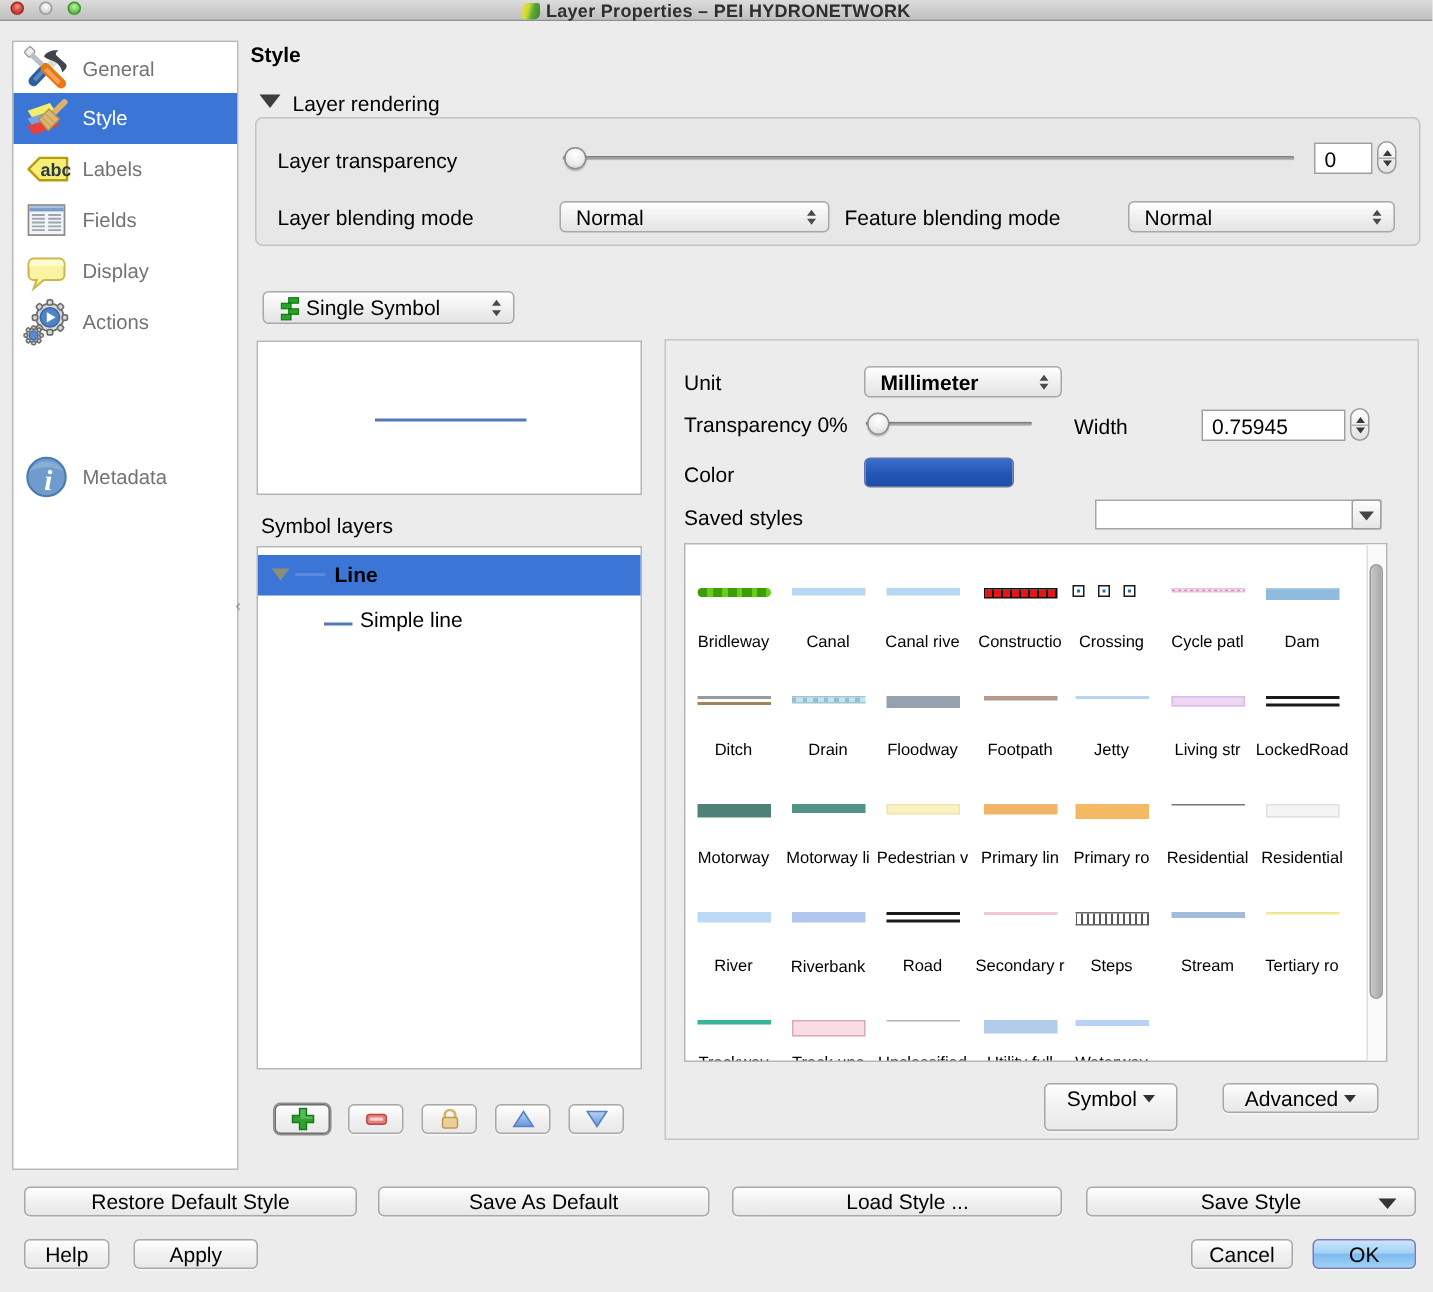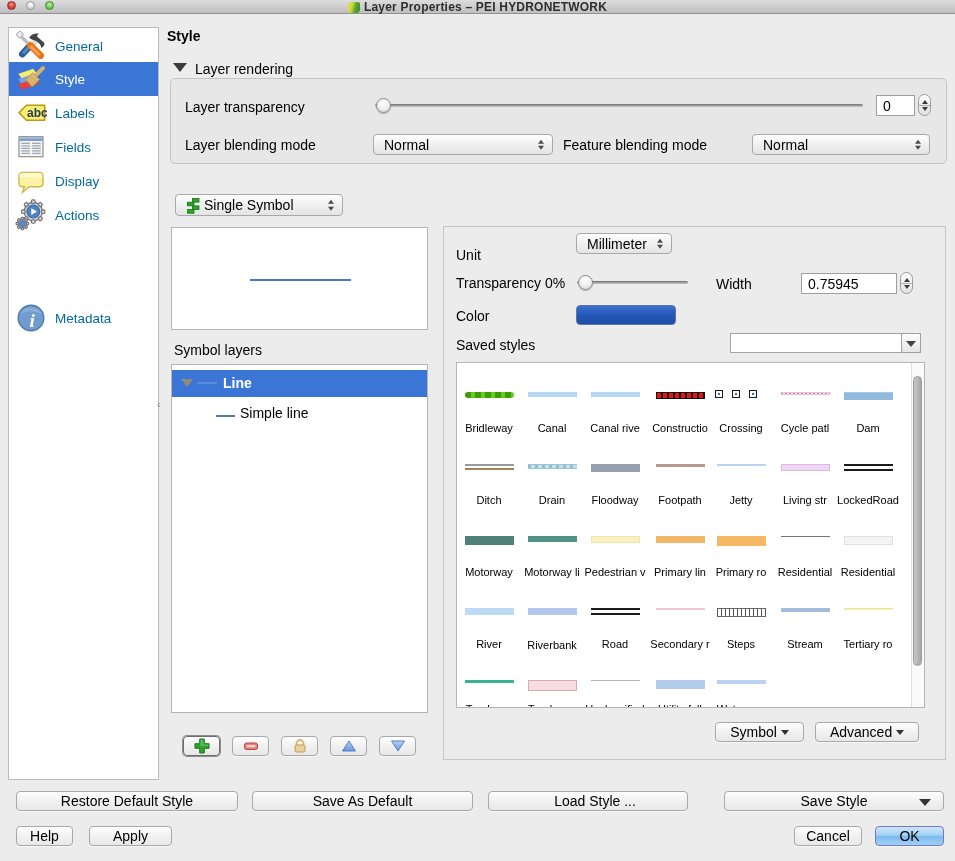--- a/index.html
+++ b/index.html
@@ -25,21 +25,21 @@
 .title {
   position:absolute; top:0px; left:0; width:100%; text-align:center;
   font-size:12px; font-weight:bold; color:#2e2e2e; letter-spacing:0.2px;
 }
 
 .sidebar {
   position:absolute; left:8px; top:27px; width:151px; height:753px;
   background:#ffffff; border:1px solid #b9b9b9;
 }
 .side-item { position:absolute; left:0; width:149px; height:34px; }
-.side-item .lbl { position:absolute; left:46px; top:50%; transform:translateY(-50%); font-size:13.5px; color:#0369a1; }
+.side-item .lbl { position:absolute; left:46px; top:50%; transform:translateY(-50%); font-size:13.5px; color:#737373; }
 .side-item.sel { background:#3b76d6; }
 .side-item.sel .lbl { color:#fff; }
 .side-icon { position:absolute; left:6px; top:50%; transform:translateY(-50%); width:32px; height:32px; }
 .side-icon svg { width:32px; height:32px; }
 
 .btn {
   position:absolute; background:linear-gradient(#ffffff,#f2f2f2 45%,#e8e8e8);
   border:1px solid #a8a8a8; border-radius:4px;
   font-size:14px; text-align:center; color:#000;
   box-shadow:0 1px 0 rgba(255,255,255,.6);
@@ -223,21 +223,21 @@
   <div style="position:absolute;left:78px;top:51px;width:101px;height:2px;background:#5377bb;"></div>
 </div>
 
 <div class="label" style="left:174px;top:342px;">Symbol layers</div>
 <div class="abs" style="left:157px;top:397px;width:6px;height:14px;color:#8a8a8a;font-size:11px;line-height:14px;">‹</div>
 
 <div class="whitebox" style="left:171px;top:364px;width:257px;height:349px;">
   <div style="position:absolute;left:0;top:5px;width:100%;height:27px;background:#3b76d6;">
     <span style="position:absolute;left:9px;top:9px;width:0;height:0;border-left:6px solid transparent;border-right:6px solid transparent;border-top:8px solid #8d8d79;"></span>
     <span style="position:absolute;left:25px;top:12px;width:20px;height:2px;background:#5a8ade;"></span>
-    <span style="position:absolute;left:51px;top:5px;color:#ffffff;font-weight:bold;font-size:14px;">Line</span>
+    <span style="position:absolute;left:51px;top:5px;color:#000000;font-weight:bold;font-size:14px;">Line</span>
   </div>
   <div style="position:absolute;left:44px;top:50px;width:19px;height:2px;background:#5377bb;"></div>
   <div style="position:absolute;left:68px;top:40px;font-size:14px;">Simple line</div>
 </div>
 
 <div id="treebtns">
     <div class="btn" style="left: 183px; top: 736px; width: 37px; height: 20px; border-color: rgb(111, 111, 111); box-shadow: rgb(141, 141, 141) 0px 0px 0px 1px;">
       <span style="position:absolute;left:50%;top:50%;transform:translate(-50%,-50%);width:17px;height:17px;"><svg width="17" height="17" viewBox="0 0 17 17">
           <path d="M6.2 1.5 h4.6 v4.7 h4.7 v4.6 h-4.7 v4.7 H6.2 v-4.7 H1.5 V6.2 h4.7 Z" fill="#2fa12f" stroke="#1b7a1b" stroke-width="1"></path>
           <path d="M6.9 2.2 h3.2 v4.7 h4.7 v1.5 H6.9 Z" fill="#5fc45f" opacity="0.8"></path>
@@ -274,21 +274,21 @@
               <stop offset="1" stop-color="#6a96dc"></stop>
             </linearGradient>
           </defs>
           <path d="M8.5 13.5 L2 3.5 H15 Z" fill="url(#td)" stroke="#5580c4" stroke-width="1"></path>
         </svg></span>
     </div>
   </div>
 
 <div class="abs" style="left:443px;top:226px;width:503px;height:534px;border:1px solid #c6c6c6;background:#ececec;"></div>
 <div class="label" style="left:456px;top:247px;">Unit</div>
-<div class="dropdown" style="left:576px;top:233px;width:96px;height:21px;">
+<div class="dropdown" style="left:576px;top:244px;width:132px;height:21px;font-weight:bold;">
     <span class="txt">Millimeter</span>
     <span class="updown"></span>
   </div>
 <div class="label" style="left:456px;top:275px;">Transparency 0%</div>
 <div class="slider-track" style="left:577px;top:281px;width:111px;"></div>
 <div class="slider-knob" style="left:578px;top:275px;"></div>
 <div class="label" style="left:716px;top:276px;">Width</div>
 <div class="field" style="left:801px;top:273px;width:96px;height:21px;">
     <span style="position:absolute;left:6px;top:2px;">0.75945</span>
   </div>
@@ -451,25 +451,25 @@
     <div class="sym" style="left:259.5px;top:317px;width:49px;">
       <div style="height:4px;background:#b9d1f3;"></div>
     </div>
     <div class="sname" style="left:284px;top:340px;">Waterway</div>
   </div>
 
 <div class="abs" style="left:911px;top:363px;width:13px;height:344px;background:#fafafa;border-left:1px solid #e0e0e0;">
   <div style="position:absolute;left:1px;top:13px;width:9px;height:290px;border-radius:5px;background:linear-gradient(90deg,#c8c8c8,#a8a8a8);border:1px solid #9a9a9a;"></div>
 </div>
 
-<div class="btn" style="left:715px;top:722px;width:89px;height:20px;line-height:19px;">Symbol <span style="display:inline-block;width:0;height:0;border-left:4px solid transparent;border-right:4px solid transparent;border-top:5px solid #333;vertical-align:2px;"></span></div>
+<div class="btn" style="left:696px;top:722px;width:89px;height:32px;line-height:19px;">Symbol <span style="display:inline-block;width:0;height:0;border-left:4px solid transparent;border-right:4px solid transparent;border-top:5px solid #333;vertical-align:2px;"></span></div>
 <div class="btn" style="left:815px;top:722px;width:104px;height:20px;line-height:19px;">Advanced <span style="display:inline-block;width:0;height:0;border-left:4px solid transparent;border-right:4px solid transparent;border-top:5px solid #333;vertical-align:2px;"></span></div>
 
 <div class="btn" style="left:16px;top:791px;width:222px;height:20px;line-height:19px;">Restore Default Style</div>
 <div class="btn" style="left:252px;top:791px;width:221px;height:20px;line-height:19px;">Save As Default</div>
-<div class="btn" style="left:488px;top:791px;width:200px;height:20px;line-height:19px;padding-left:14px;">Load Style ...</div>
+<div class="btn" style="left:488px;top:791px;width:220px;height:20px;line-height:19px;padding-left:14px;">Load Style ...</div>
 <div class="btn" style="left:724px;top:791px;width:220px;height:20px;line-height:19px;">Save Style
   <span style="position:absolute;right:12px;top:7px;width:0;height:0;border-left:6px solid transparent;border-right:6px solid transparent;border-top:7px solid #333;"></span>
 </div>
 <div class="btn" style="left:16px;top:826px;width:57px;height:20px;line-height:19px;">Help</div>
 <div class="btn" style="left:89px;top:826px;width:83px;height:20px;line-height:19px;">Apply</div>
 <div class="btn" style="left:794px;top:826px;width:68px;height:20px;line-height:19px;">Cancel</div>
 <div class="btn" style="left:875px;top:826px;width:69px;height:20px;line-height:19px;background:linear-gradient(#cde5fa,#a3d2f5 45%,#7fbaef 52%,#9ed2f5);border-color:#7678c4;">OK</div>
 
 </body></html>

